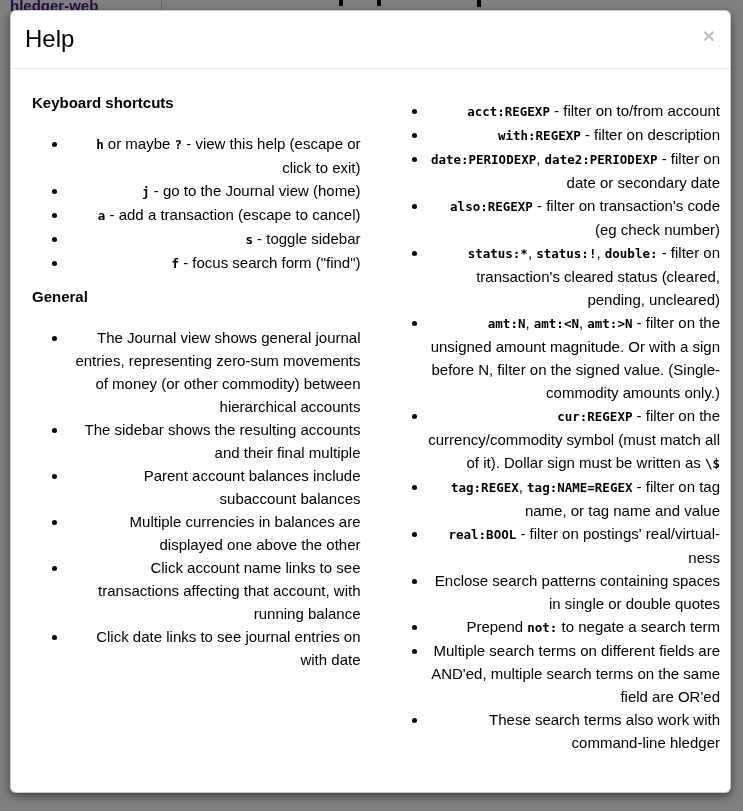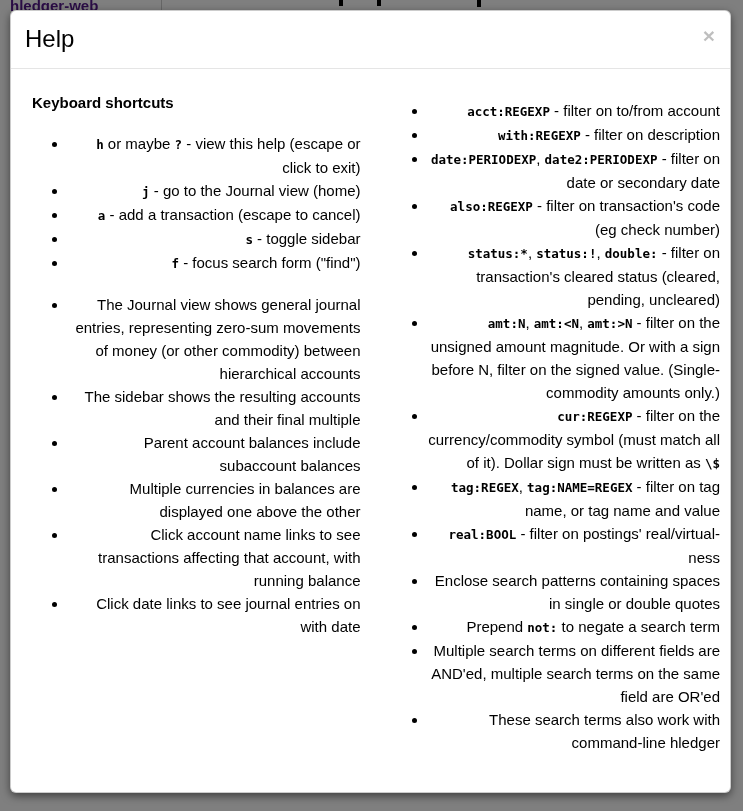--- a/index.html
+++ b/index.html
@@ -109,20 +109,21 @@
   <div class="modal-body">
     <div class="help-column" id="col-left">
         <div class="section-heading">Keyboard shortcuts</div>
         <ul>
           <li><code>h</code> or maybe <code>?</code> - view this help (escape or click to exit)</li>
           <li><code>j</code> - go to the Journal view (home)</li>
           <li><code>a</code> - add a transaction (escape to cancel)</li>
           <li><code>s</code> - toggle sidebar</li>
           <li><code>f</code> - focus search form ("find")</li>
         </ul>
+        <div class="section-heading">General</div>
         <ul>
           <li>The Journal view shows general journal entries, representing zero-sum movements of money (or other commodity) between hierarchical accounts</li>
           <li>The sidebar shows the resulting accounts and their final multiple</li>
           <li>Parent account balances include subaccount balances</li>
           <li>Multiple currencies in balances are displayed one above the other</li>
           <li>Click account name links to see transactions affecting that account, with running balance</li>
           <li>Click date links to see journal entries on with date</li>
         </ul>
       </div>
     <div class="help-column" id="col-right">

